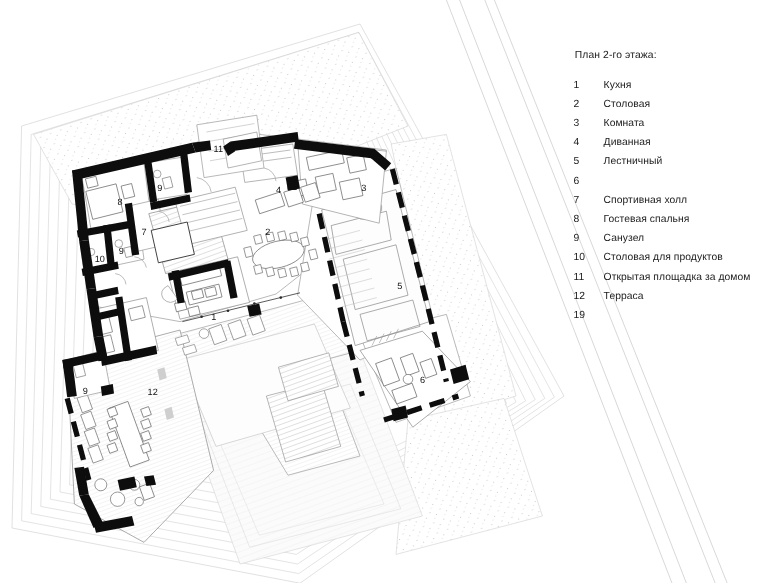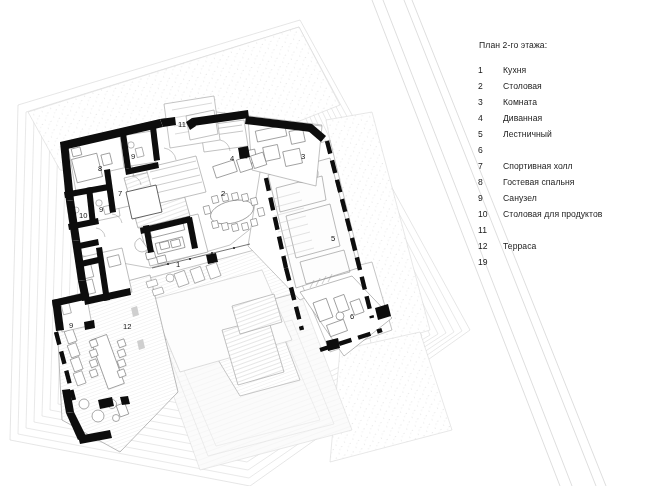--- a/index.html
+++ b/index.html
@@ -437,20 +437,21 @@
         <div class="legend-row">
           <span class="legend-num">9</span>
           <span class="legend-label">Санузел</span>
         </div>
         <div class="legend-row">
           <span class="legend-num">10</span>
           <span class="legend-label">Столовая для продуктов</span>
         </div>
         <div class="legend-row">
           <span class="legend-num">11</span>
+          <span class="legend-label">Открытая площадка за домом</span>
         </div>
         <div class="legend-row">
           <span class="legend-num">12</span>
           <span class="legend-label">Терраса</span>
         </div>
         <div class="legend-row">
           <span class="legend-num">19</span>
         </div>
       </div>
   </div>

